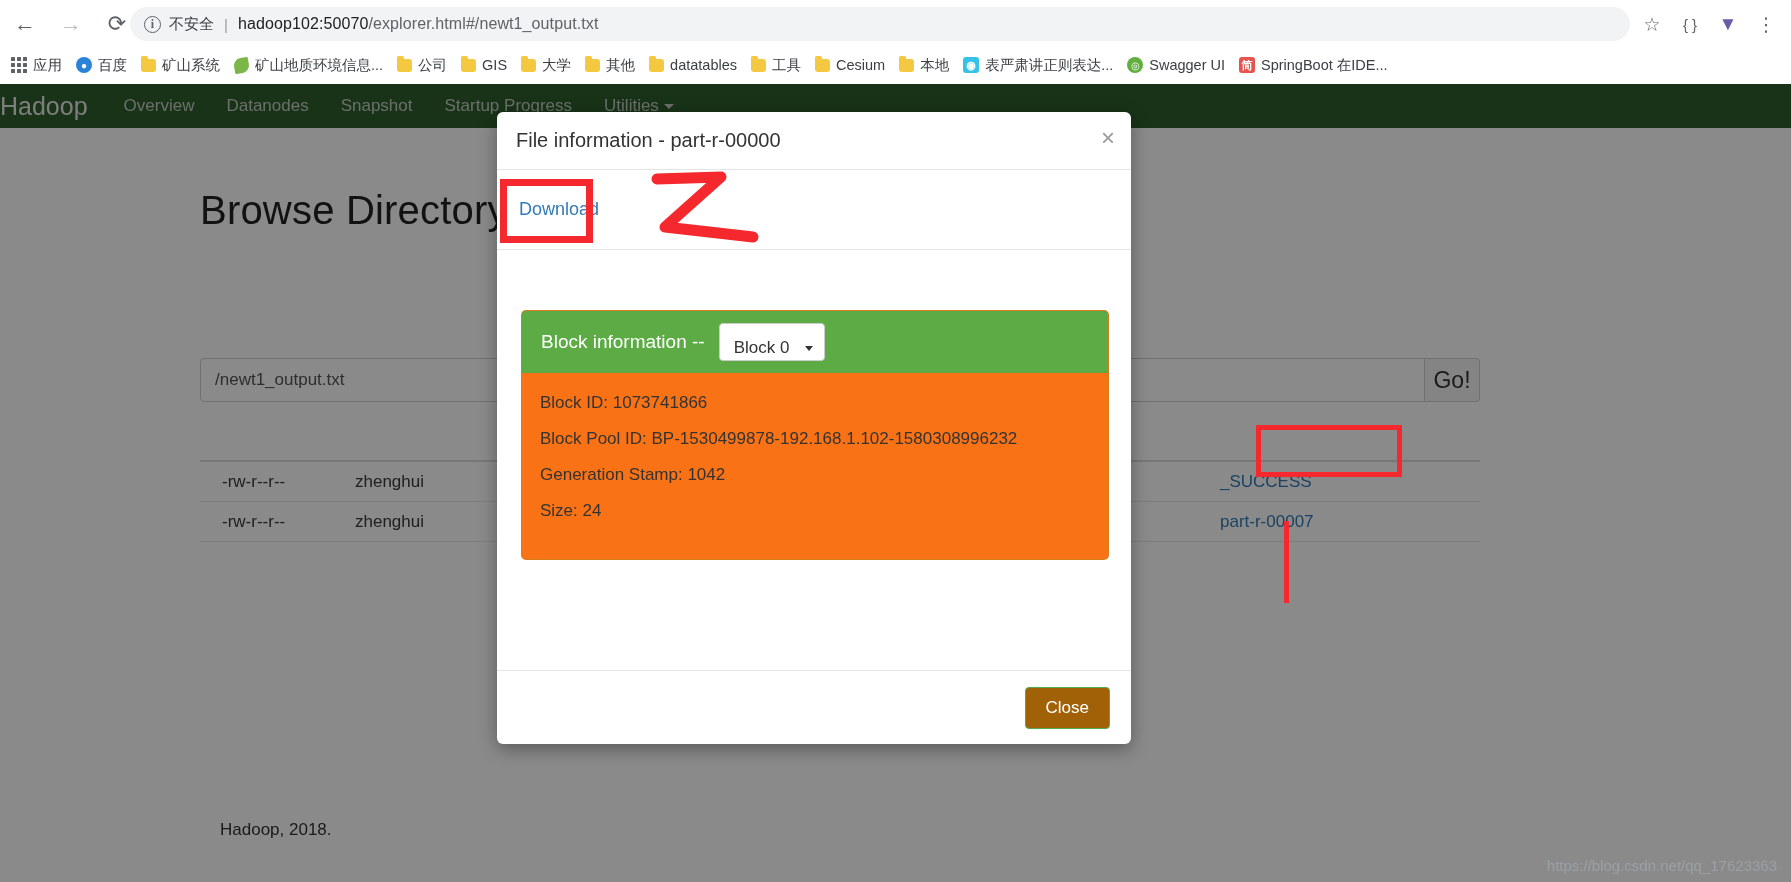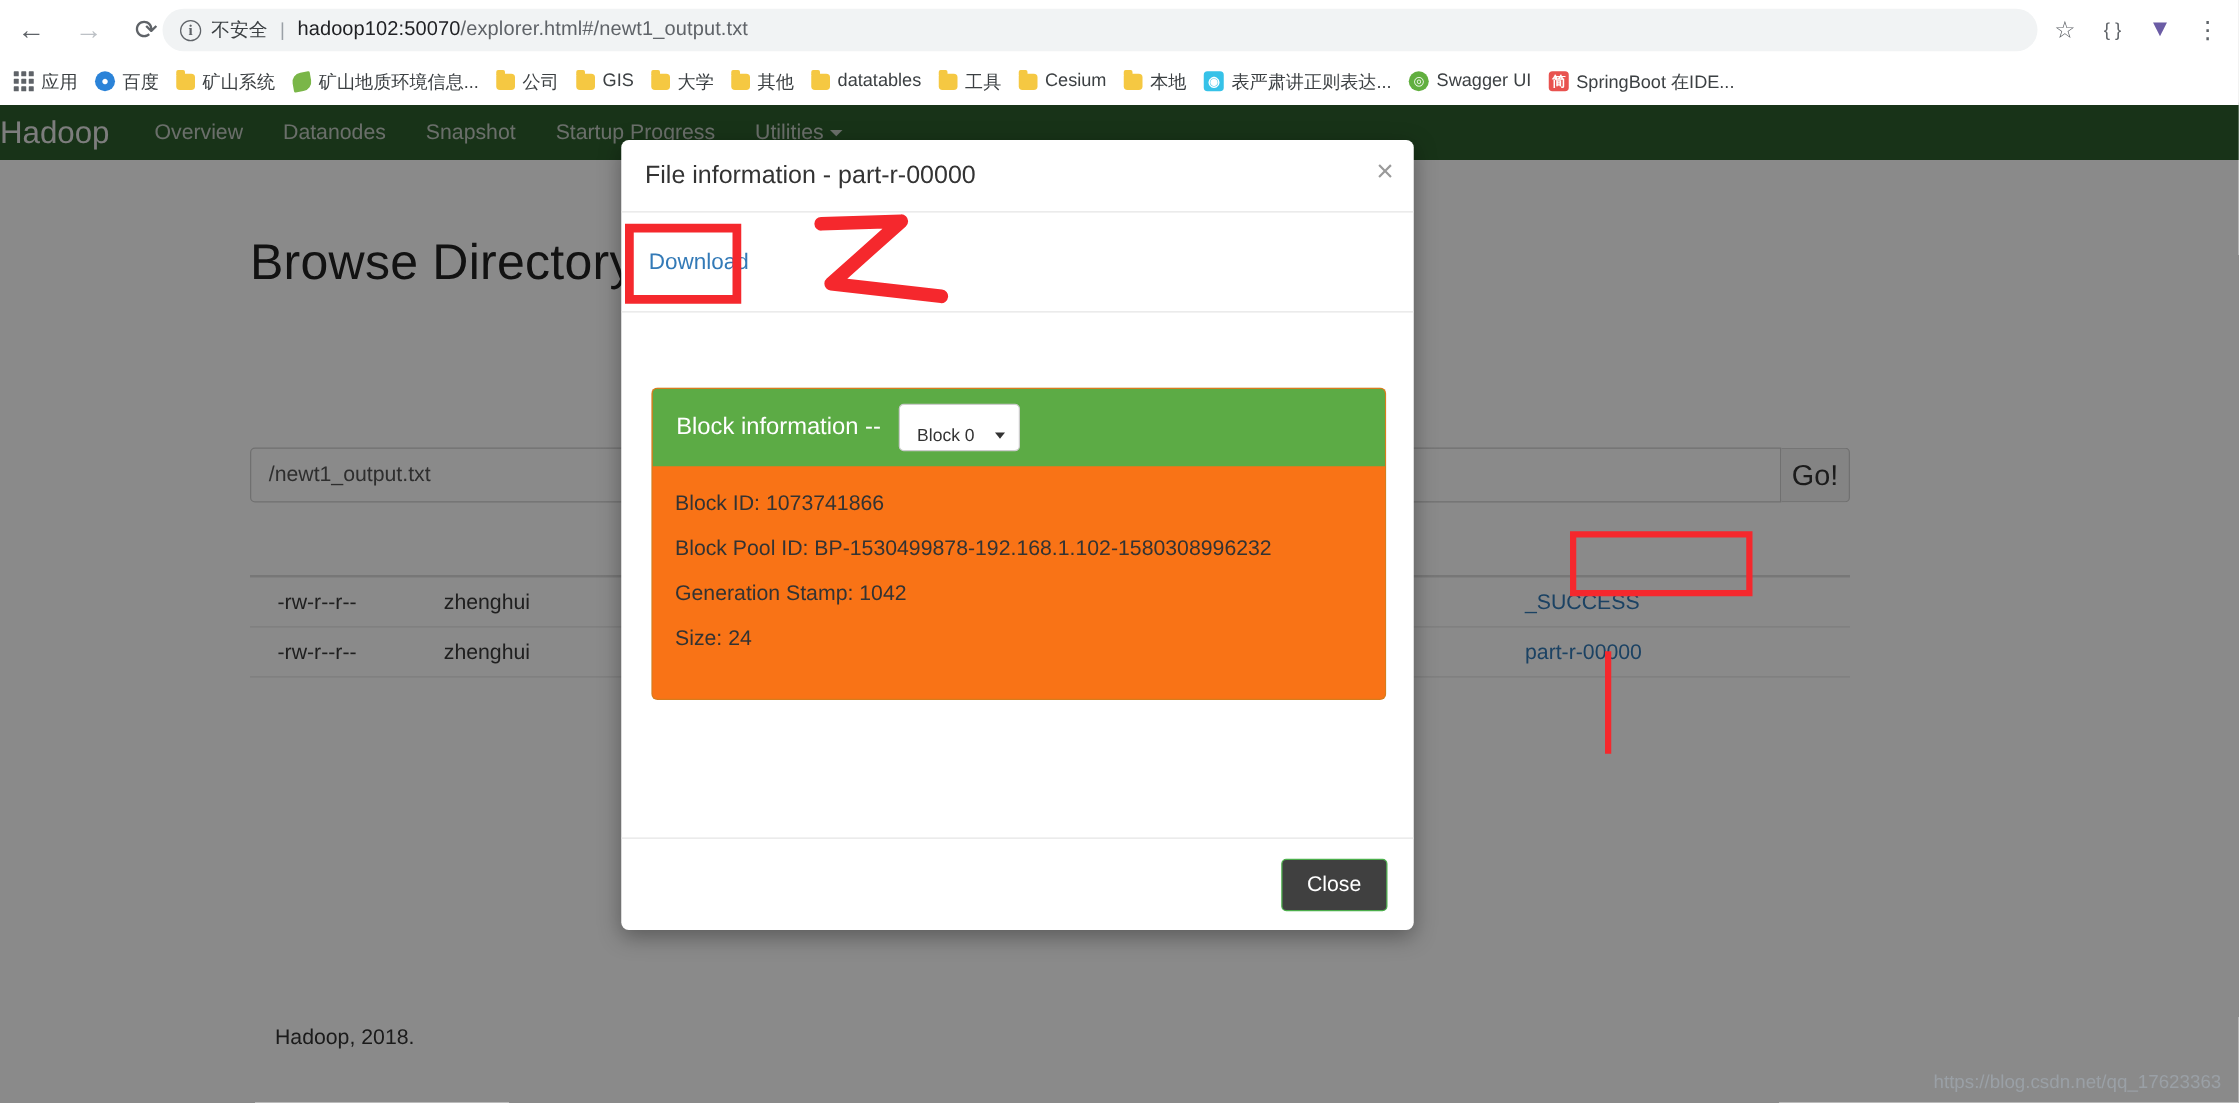--- a/index.html
+++ b/index.html
@@ -110,30 +110,30 @@
     position:absolute; left:24px; top:140px; width:588px;
     border:1px solid #4e9f3d33; border-radius:5px; overflow:hidden; background:#f97316;
   }
   .panel-head {
     background:#5cab45; height:62px; display:flex; align-items:center; padding-left:19px;
   }
   .panel-head-text { font-size:19px; color:#ffffff; margin-right:14px; }
   .blk-select {
     background:#ffffff; border-radius:4px; height:38px; min-width:88px;
     display:flex; align-items:center; justify-content:space-between;
-    padding:12px 11px 0 14px; font-size:14px; color:#333; border:1px solid #ccc;
+    padding:12px 11px 0 14px; font-size:17px; color:#333; border:1px solid #ccc;
   }
   .blk-select .cv { width:0; height:0; margin-left:16px; border-left:4px solid transparent; border-right:4px solid transparent; border-top:5px solid #333; }
   .panel-body { padding:20px 0 22px 18px; }
   .pline { font-size:17px; color:#333; margin:0 0 16px 0; white-space:nowrap; }
   .avail-list { margin:-4px 0 0 0; padding-left:44px; }
   .avail-list li { font-size:17px; color:#333; margin-bottom:5px; list-style:disc; }
   .modal-footer { height:74px; border-top:1px solid #e5e5e5; display:flex; align-items:center; justify-content:flex-end; padding-right:21px; }
   .close-btn {
-    background:#404040; border:1px solid #4cae4c; color:#fff;
+    background:#a16207; border:1px solid #4cae4c; color:#fff;
     font-size:17px; border-radius:4px; padding:10px 20px;
   }
 
   
   .ann { position:absolute; pointer-events:none; }
   .ann-rect { border:7px solid #f5282d; }
   .ann-rect2 { border:5px solid #f5282d; }
   .ann-line { background:#f5282d; }
 
   .watermark { position:absolute; right:14px; bottom:8px; font-size:15px; color:#9aa0a6; }
@@ -271,21 +271,21 @@
           <div class="c-owner">zhenghui</div>
           <div class="c-group">s</div>
           <div class="c-bsize">128 MB</div>
           <div class="c-name link">_SUCCESS</div>
         </div>
         <div class="row drow">
           <div class="c-perm">-rw-r--r--</div>
           <div class="c-owner">zhenghui</div>
           <div class="c-group">s</div>
           <div class="c-bsize">128 MB</div>
-          <div class="c-name link">part-r-00000</div>
+          <div class="c-name link">part-r-00007</div>
         </div>
         <div class="footer-note">Hadoop, 2018.</div>
       </div>
     </div>
   </div>
 
   <div class="backdrop"></div>
 
   <div class="modal">
     <div class="modal-header">

